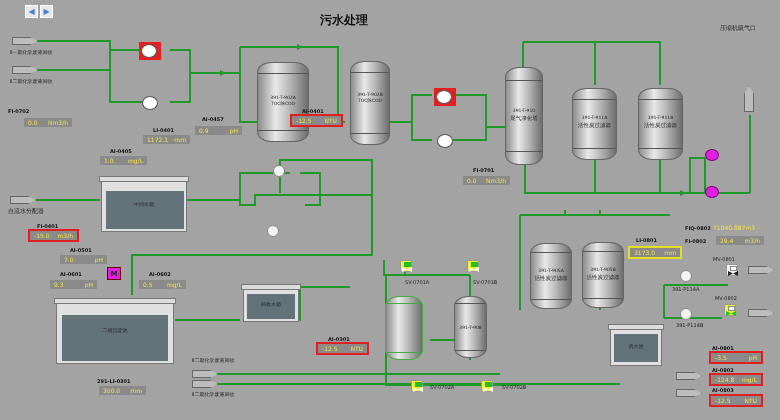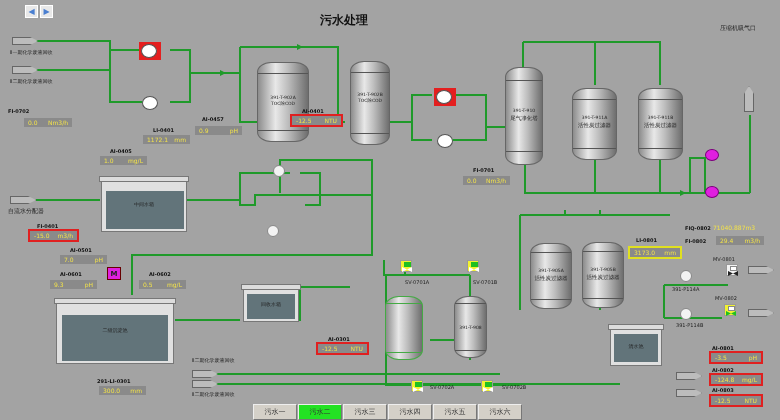--- a/index.html
+++ b/index.html
@@ -322,22 +322,14 @@
       <span>-124.8</span>
       <span>mg/L</span>
     </div>
 
 <div class="tag" style="left:712px;top:387px">AI-0803</div>
 <div class="readout alarm" style="left:711px;top:396px;width:50px">
       <span>-12.5</span>
       <span>NTU</span>
     </div>
 
-<div class="tabs">
-  <div class="tab">污水一</div>
-  <div class="tab active">污水二</div>
-  <div class="tab">污水三</div>
-  <div class="tab">污水四</div>
-  <div class="tab">污水五</div>
-  <div class="tab">污水六</div>
-</div>
 
 </div>
 
 </body></html>

